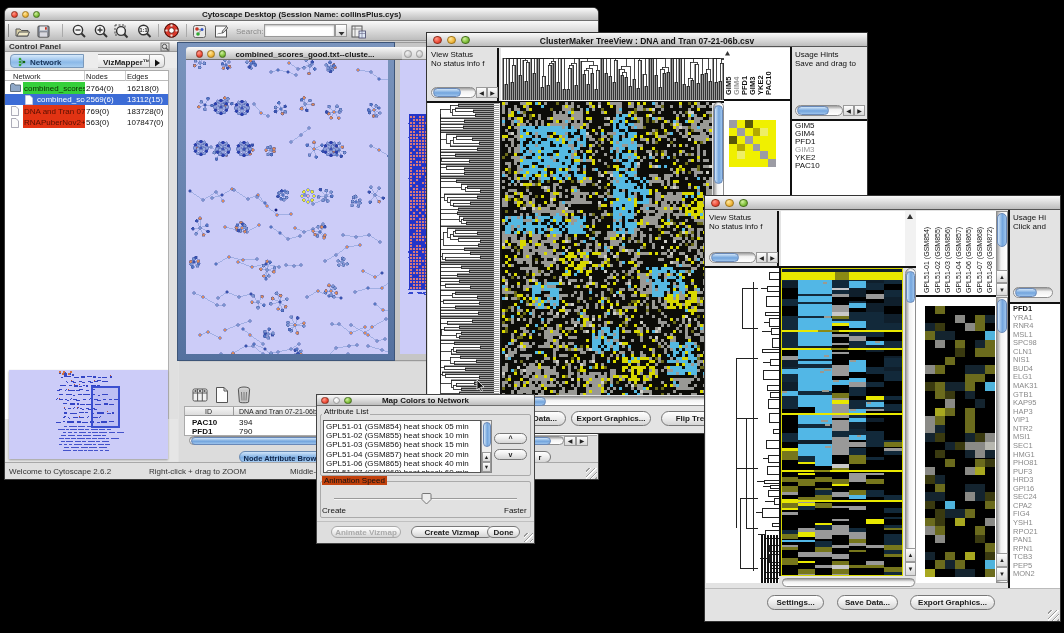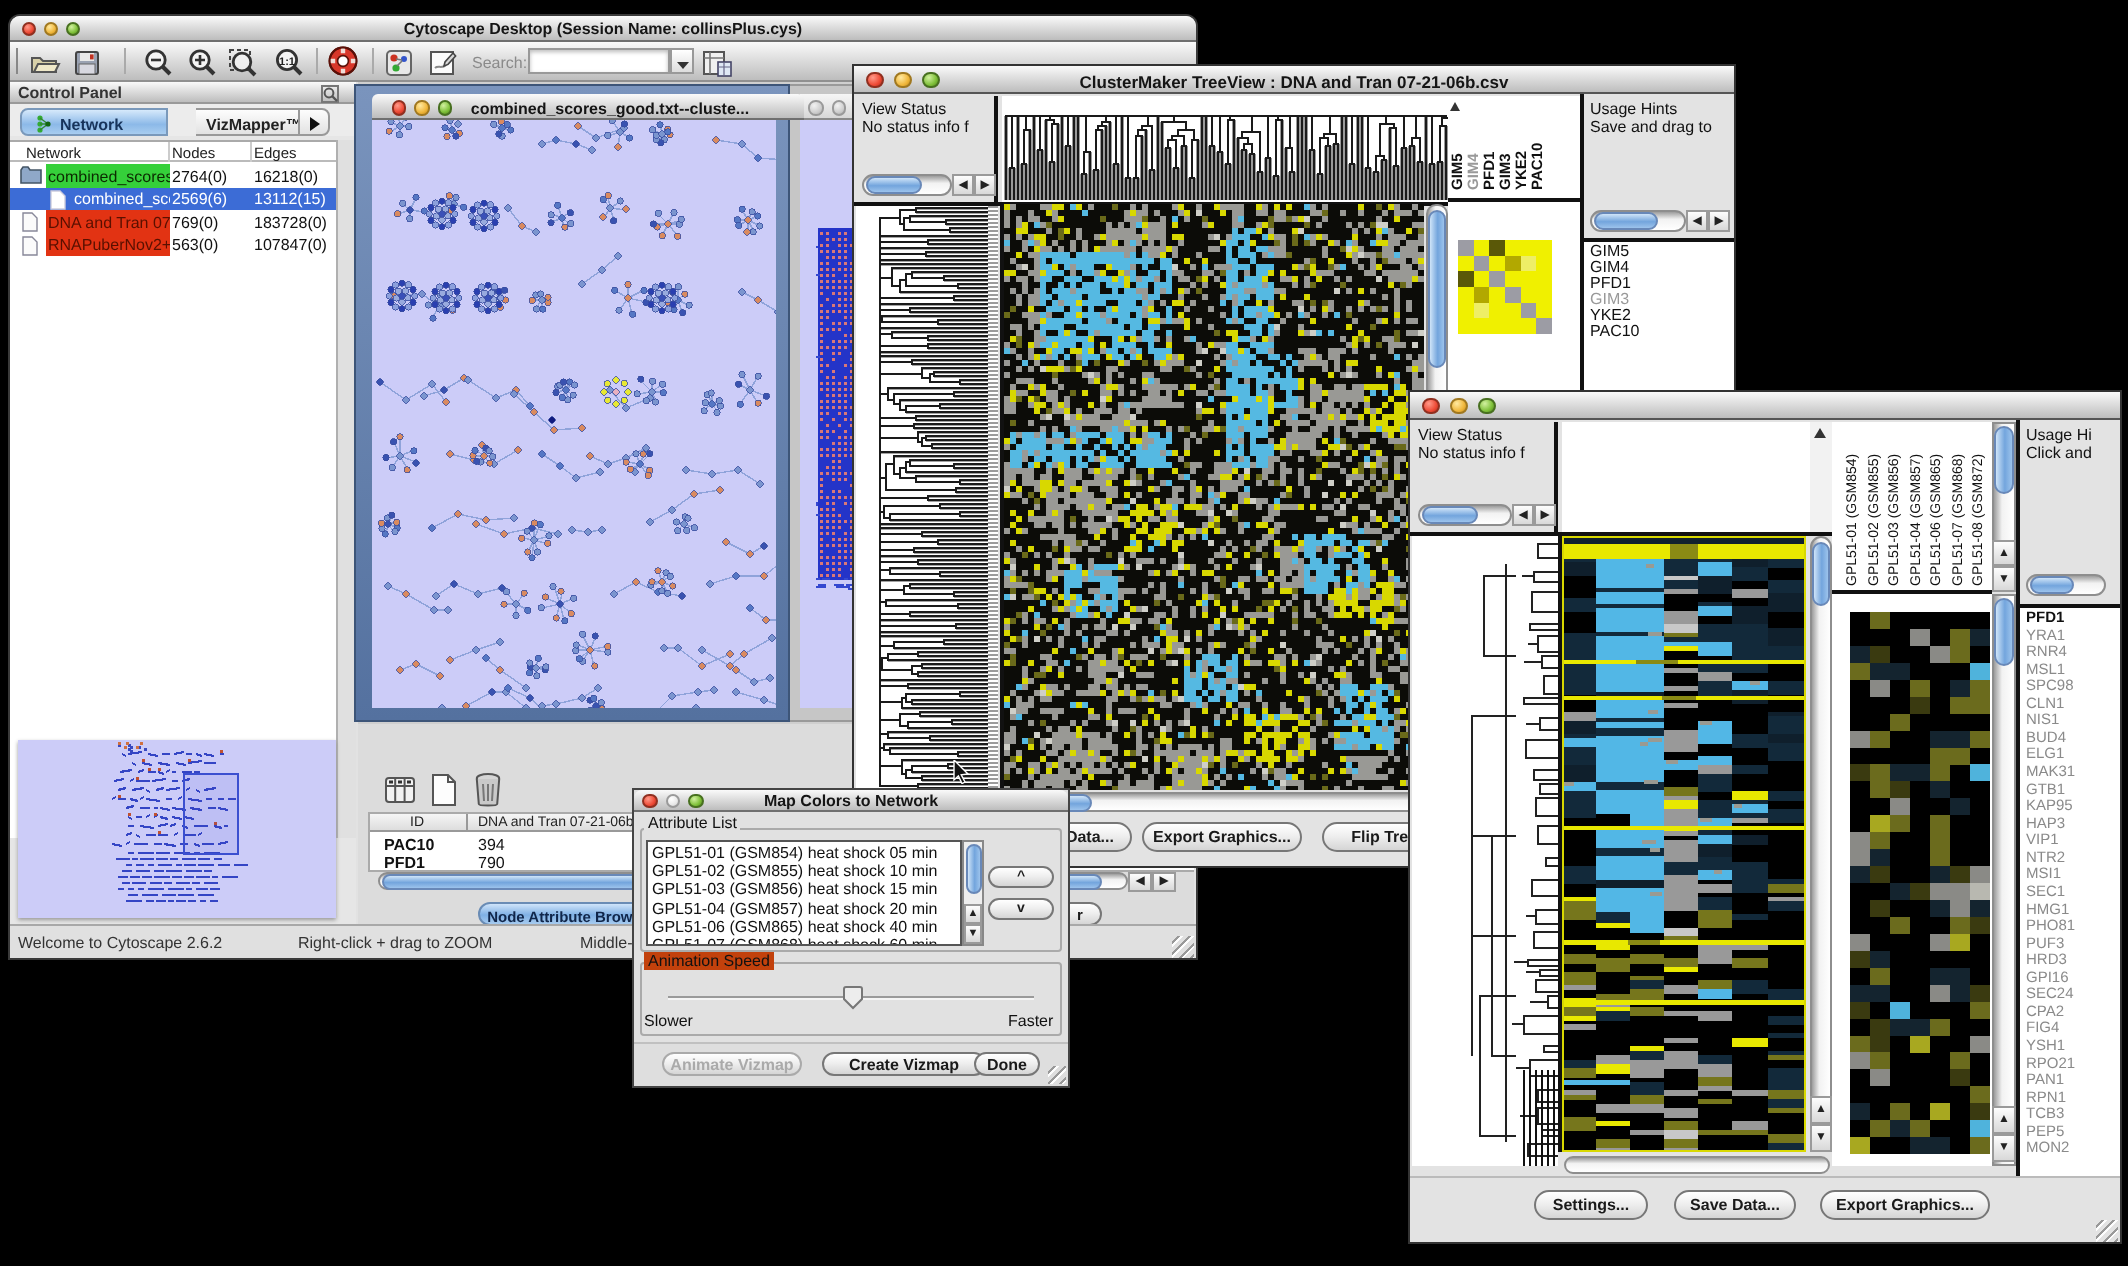--- a/index.html
+++ b/index.html
@@ -2013,21 +2013,21 @@
   </div>
   <div class="btn" style="left:177px; top:38px; width:33px; height:11px; font-size:7px; line-height:10px;">^</div>
   <div class="btn" style="left:177px; top:54px; width:33px; height:11px; font-size:7px; line-height:10px;">v</div>
 
   <div class="abs" style="left:3px; top:86px; width:211px; height:37px; border:1px solid #aaa; border-radius:2px;"></div>
   <div class="abs" style="left:5px; top:81px; font-size:8px; color:#111; background:#c2410c; padding:0 2px;">Animation Speed</div>
   <div class="abs" style="left:17px; top:103px; width:183px; height:2px; background:#9a9a9a; border-bottom:1px solid #f5f5f5;"></div>
   <svg class="abs" style="left:104px; top:98px;" width="11" height="12" viewBox="0 0 11 12">
         <path d="M1 1.5 Q1 0.5 2 0.5 H9 Q10 0.5 10 1.5 V6.5 L5.5 11 L1 6.5 Z" fill="#ededed" stroke="#777"></path>
       </svg>
-  <div class="abs" style="left:5px; top:111px; font-size:8px; color:#111;">Slower</div>
+  <div class="abs" style="left:5px; top:111px; font-size:8px; color:#111;">Create</div>
   <div class="abs" style="left:187px; top:111px; font-size:8px; color:#111;">Faster</div>
 
   <div class="abs" style="left:0; top:126px; width:217px; height:22px; background:#dedede; border-top:1px solid #c0c0c0;"></div>
   <div class="btn" style="left:14px; top:131px; width:70px; height:12px; font-size:8px; line-height:11px; color:#aaa; border-color:#aaa;">Animate Vizmap</div>
   <div class="btn" style="left:94px; top:131px; width:82px; height:12px; font-size:8px; line-height:11px;">Create Vizmap</div>
   <div class="btn" style="left:170px; top:131px; width:33px; height:12px; font-size:8px; line-height:11px;">Done</div>
   <div class="rgrip" style="left:207px; top:138px; width:9px; height:9px;"></div>
 </div>
 
 <svg class="abs" style="left:476px; top:380px;" width="9" height="12" viewBox="0 0 9 12">

